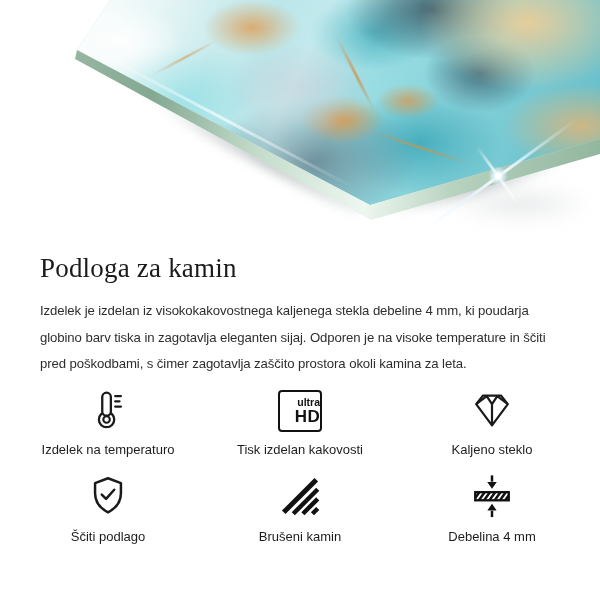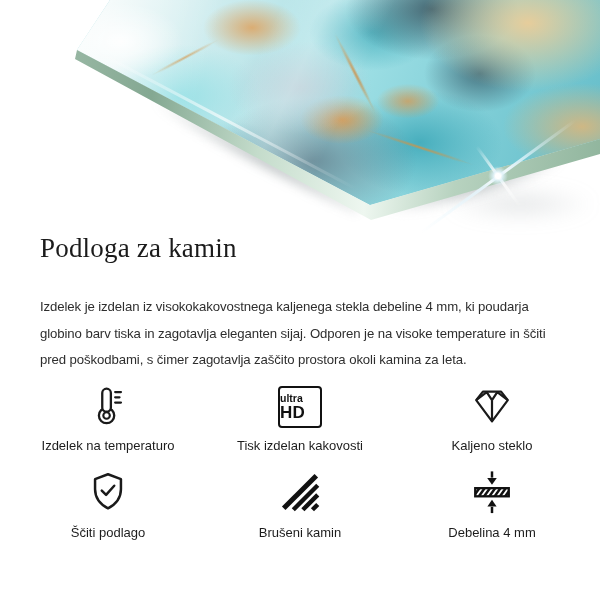--- a/index.html
+++ b/index.html
@@ -64,37 +64,37 @@
   }
   .sparkle{position:absolute;left:498px;top:176px;width:0;height:0;transform:rotate(-36deg);}
   .ray1{position:absolute;left:-95px;top:-1.5px;width:190px;height:3px;
       background:linear-gradient(90deg, rgba(198,232,246,0), rgba(230,246,253,.9) 40%, #ffffff 50%, rgba(230,246,253,.9) 60%, rgba(198,232,246,0));}
   .ray2{position:absolute;left:-37px;top:-1.5px;width:74px;height:3px;transform:rotate(90deg);
       background:linear-gradient(90deg, rgba(198,232,246,0), #ffffff 50%, rgba(198,232,246,0));}
   .core{position:absolute;left:-10px;top:-10px;width:20px;height:20px;border-radius:50%;
       background:radial-gradient(circle, #ffffff 0 18%, rgba(222,242,250,.85) 35%, rgba(222,242,250,0) 70%);}
   
   h1{
-    margin:0 40px 0;
+    margin:20px 40px 0;
     font-family:"Liberation Serif", serif;font-weight:400;
     font-size:27px;line-height:36px;letter-spacing:.2px;color:#1b1b1b;
   }
   .desc{
-    margin:28px 40px 0;width:528px;
+    margin:12px 40px 0;width:528px;
     font-size:13.2px;line-height:26.5px;color:#2e2e2e;letter-spacing:-0.1px;
   }
   
   .features{display:grid;grid-template-columns:repeat(3,1fr);row-gap:16px;
     padding:0 12px;margin-top:8px;}
   .feature{display:flex;flex-direction:column;align-items:center;}
   .icon-wrap{height:46px;display:flex;align-items:flex-end;justify-content:center;}
   .feature .label{margin-top:10px;font-size:13px;color:#1d1d1d;text-align:center;}
   svg{display:block;}
   .uhd-box{width:44px;height:42px;border:2.5px solid #111;border-radius:4px;
-    display:flex;flex-direction:column;align-items:flex-start;justify-content:center;
+    display:flex;flex-direction:column;align-items:flex-end;justify-content:center;
     color:#111;box-sizing:border-box;}
   .uhd-small{font-size:10.5px;font-weight:700;line-height:11px;}
   .uhd-big{font-size:17px;font-weight:700;line-height:17px;letter-spacing:.3px;}
 </style>
 </head>
 <body>
 
 <div class="page">
 
   <section class="hero">

